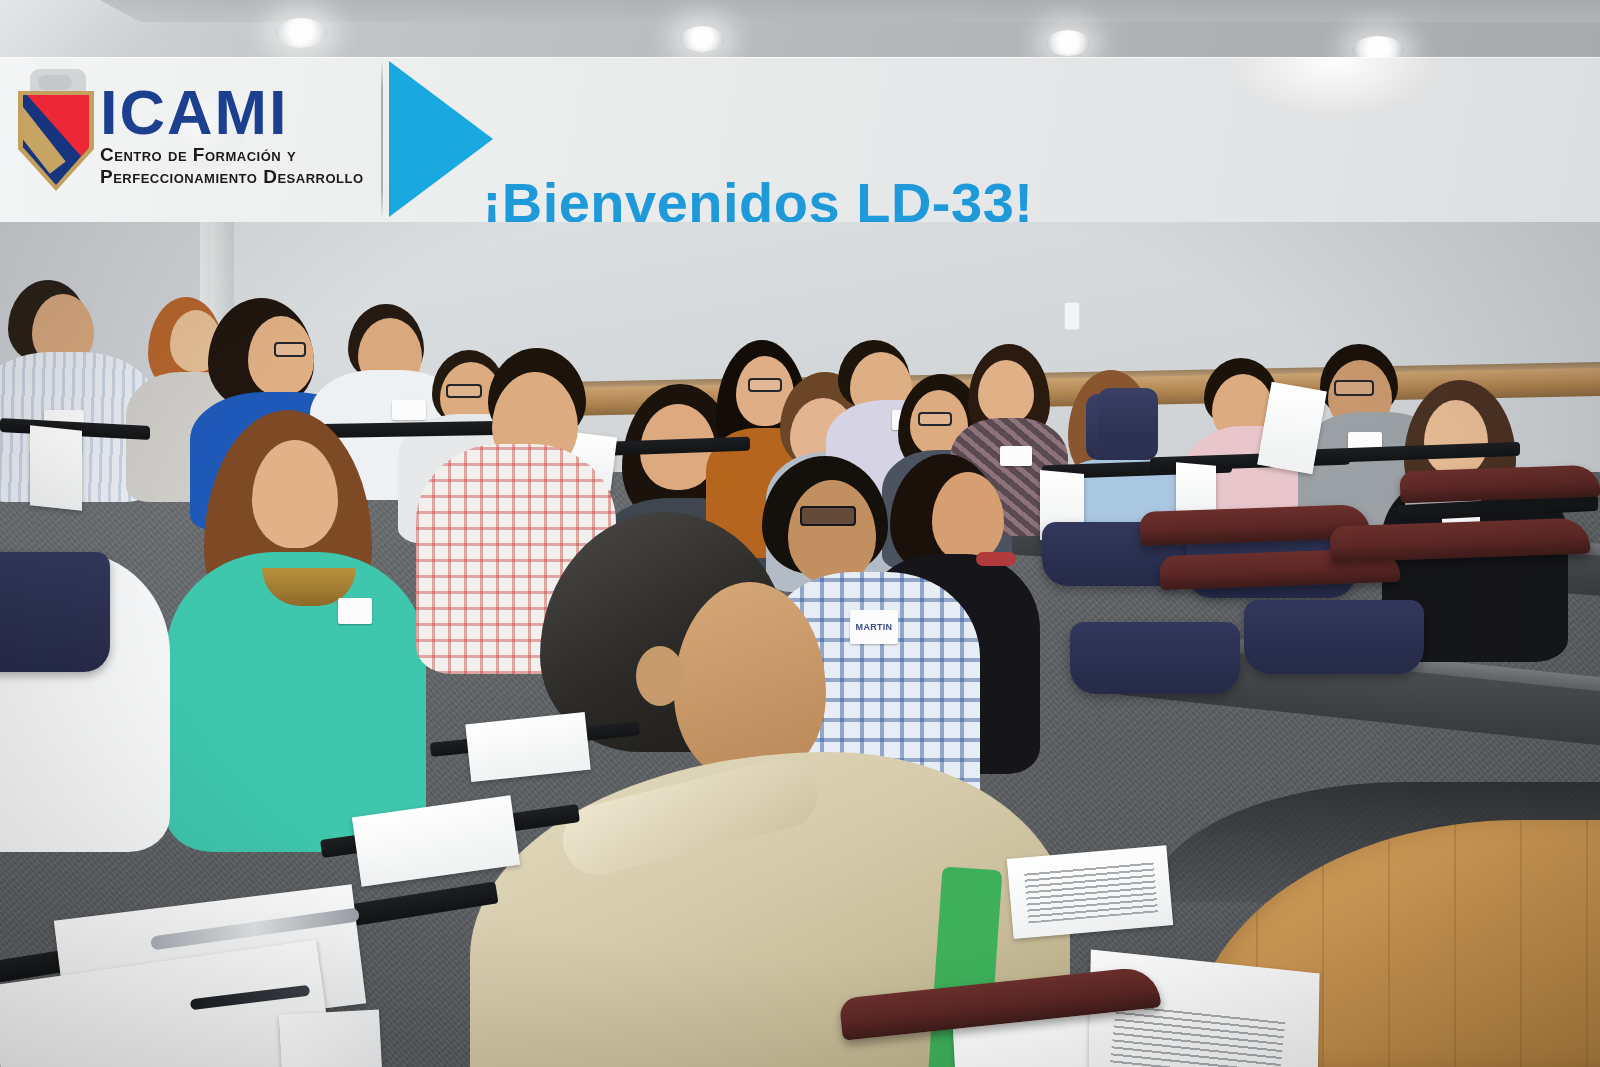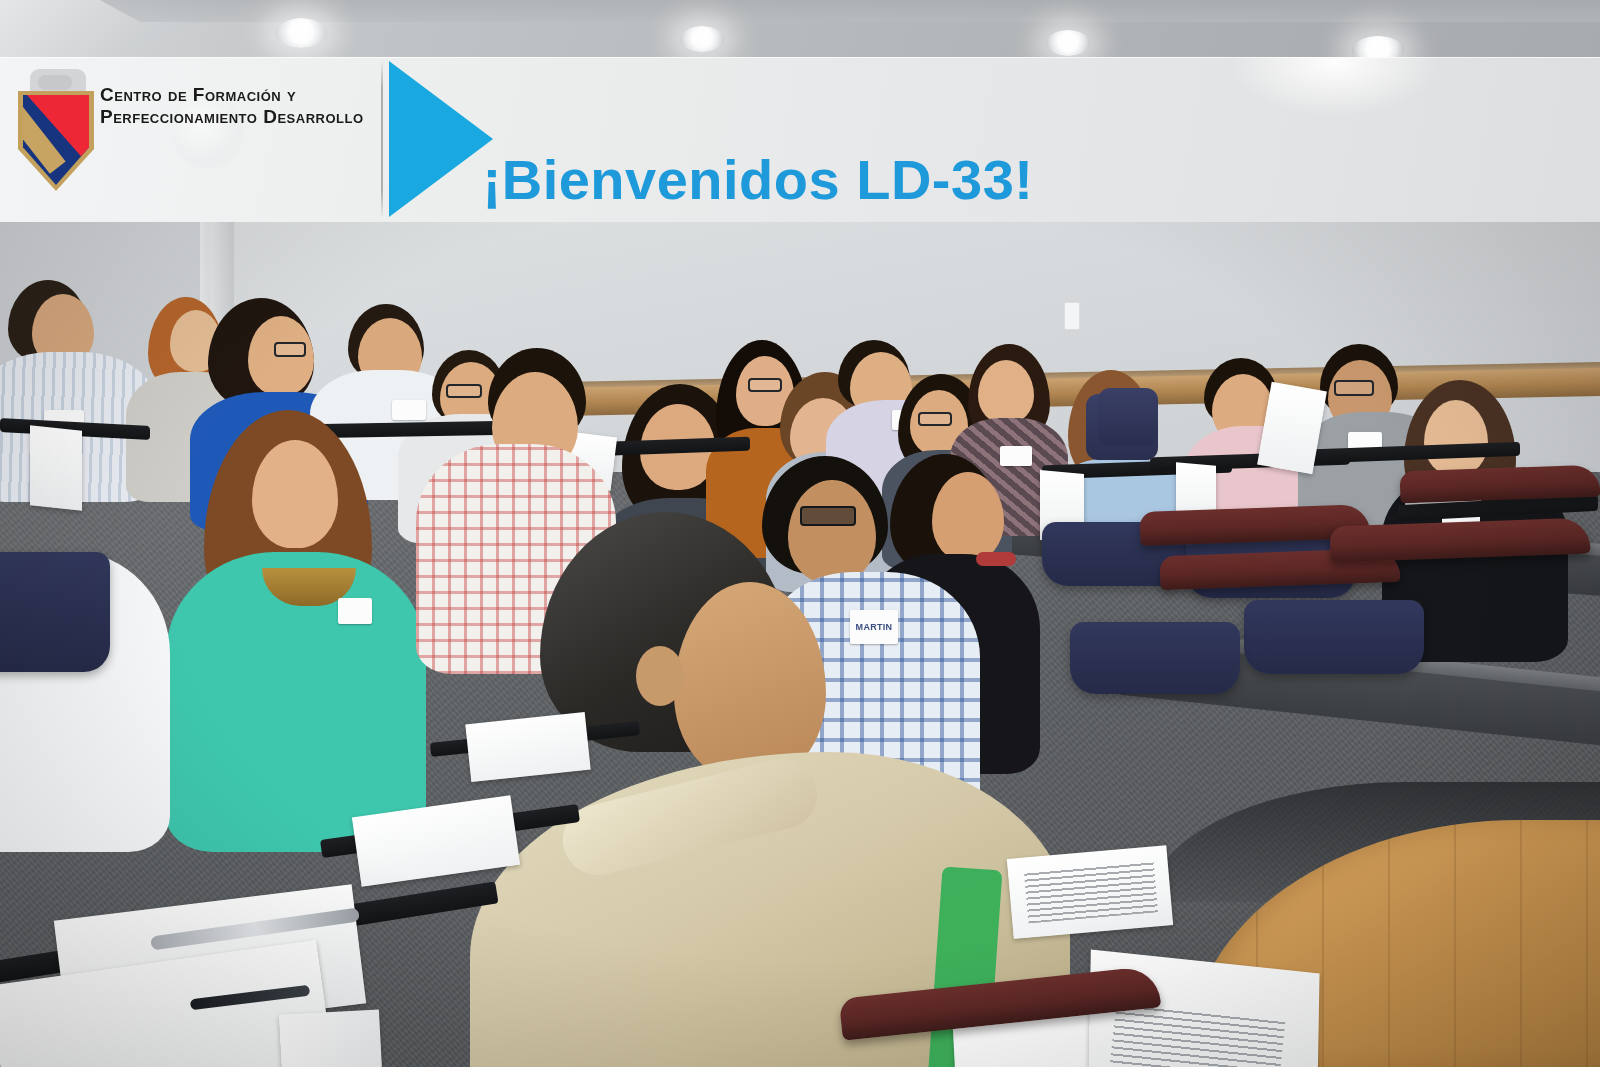--- a/index.html
+++ b/index.html
@@ -64,21 +64,21 @@
      font-variant:small-caps;font-weight:bold;margin-top:2px;}
   .icami-sub span{display:block;}
   .plate-ghost{position:absolute;left:172px;top:40px;width:72px;height:72px;border-radius:50%;
      background:radial-gradient(circle at 40% 35%,rgba(255,255,255,.55),rgba(230,232,233,.30) 60%,rgba(210,212,214,.06) 100%);
      pointer-events:none;}
 
   .arrow{position:absolute;left:389px;top:4px;width:0;height:0;
      border-top:78px solid transparent;border-bottom:78px solid transparent;
      border-left:104px solid #19a8e0;}
 
-  .welcome{position:absolute;left:0;top:40px;width:1552px;height:165px;
+  .welcome{position:absolute;left:0;top:63px;width:1552px;height:165px;
      display:flex;align-items:center;justify-content:center;pointer-events:none;}
   .welcome span{font-size:56px;font-weight:bold;color:#1e9ada;letter-spacing:.5px;
      transform:translateX(-18px);}
 
   .ld-block{position:absolute;right:8px;top:8px;width:300px;text-align:right;}
   .ld-mark{font-size:86px;font-weight:bold;line-height:82px;color:#00aeef;letter-spacing:-1px;
      text-shadow:3px 3px 0 rgba(150,153,156,.35);}
   .ld-tag{font-size:29px;color:#3db6ef;line-height:34px;margin-top:-4px;
      text-shadow:2px 2px 0 rgba(160,163,166,.30);}
 
@@ -168,20 +168,21 @@
           <div class="cross" style="left:26px;top:34px;"></div>
           <div class="cross" style="left:40px;top:50px;"></div>
           <div class="cross" style="left:52px;top:66px;"></div>
         </div>
       </div>
     </div>
 
     <div class="plate-ghost"></div>
 
     <div class="icami-block">
+      <div class="icami-word">ICAMI</div>
       <div class="icami-sub">
         <span>Centro de Formación y</span>
         <span>Perfeccionamiento Desarrollo</span>
       </div>
     </div>
 
     <div class="arrow"></div>
 
     <div class="welcome">
       <span>¡Bienvenidos LD-33!</span>

